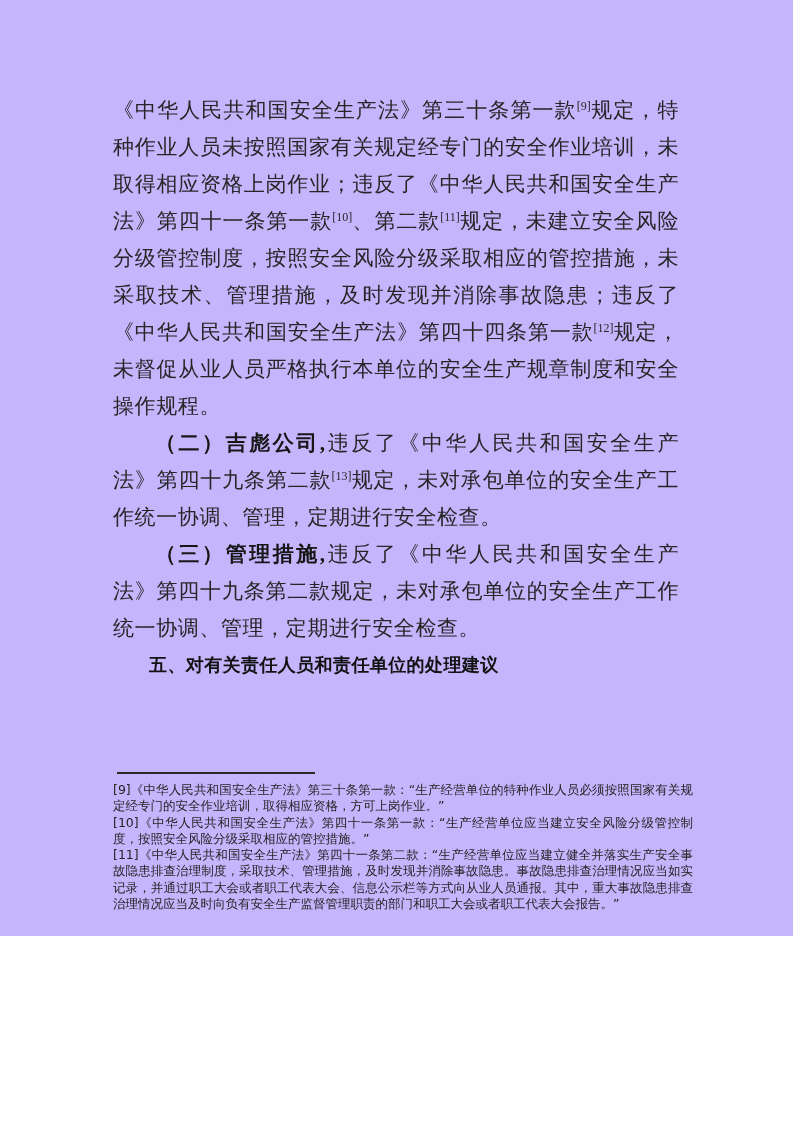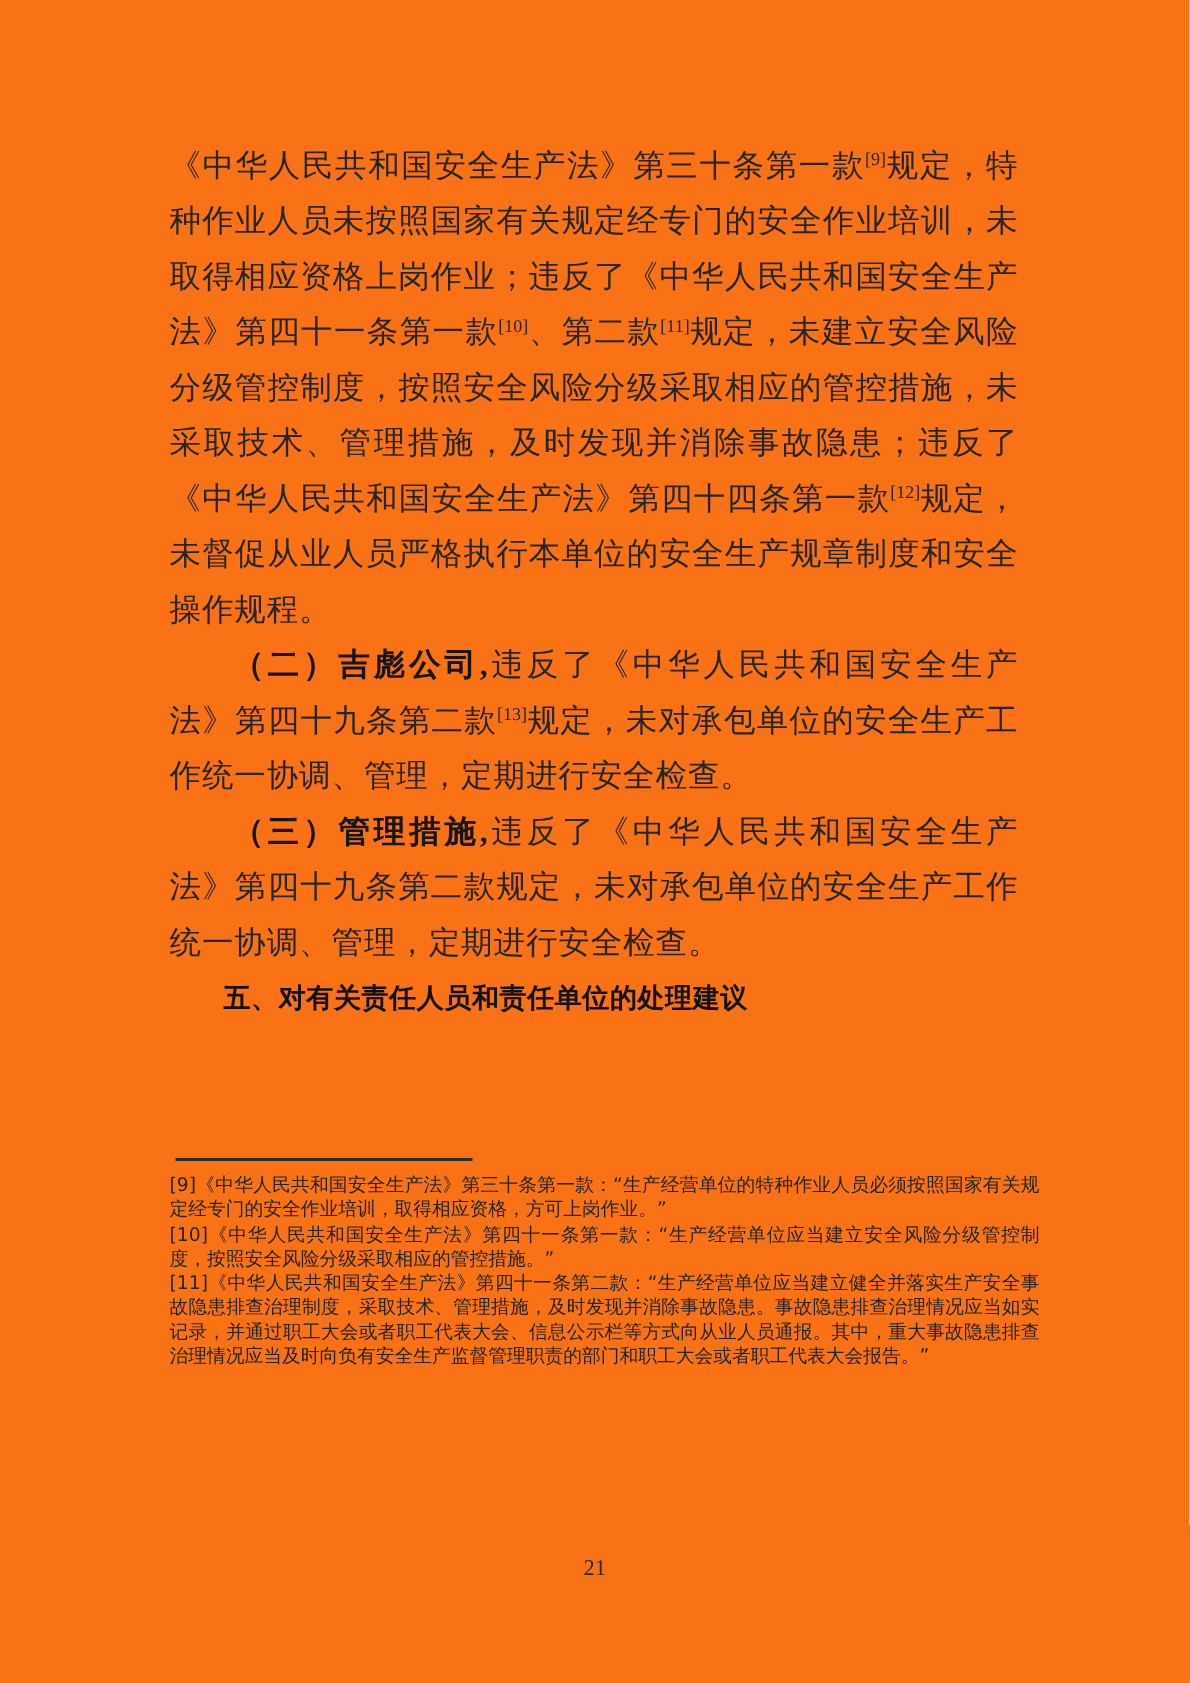--- a/index.html
+++ b/index.html
@@ -3,22 +3,22 @@
 <meta charset="utf-8">
 <style>
   html, body {
     margin: 0;
     padding: 0;
     background: #ffffff;
   }
   .page {
     position: relative;
     width: 793px;
-    height: 1122px;
-    background: #f97316;
+    height: 936px;
+    background: #c4b5fd;
     margin: 0 auto;
     overflow: hidden;
     color: #1f1f1f;
   }
   
   .body-text {
     position: absolute;
     left: 113px;
     top: 92px;
     width: 566px;

